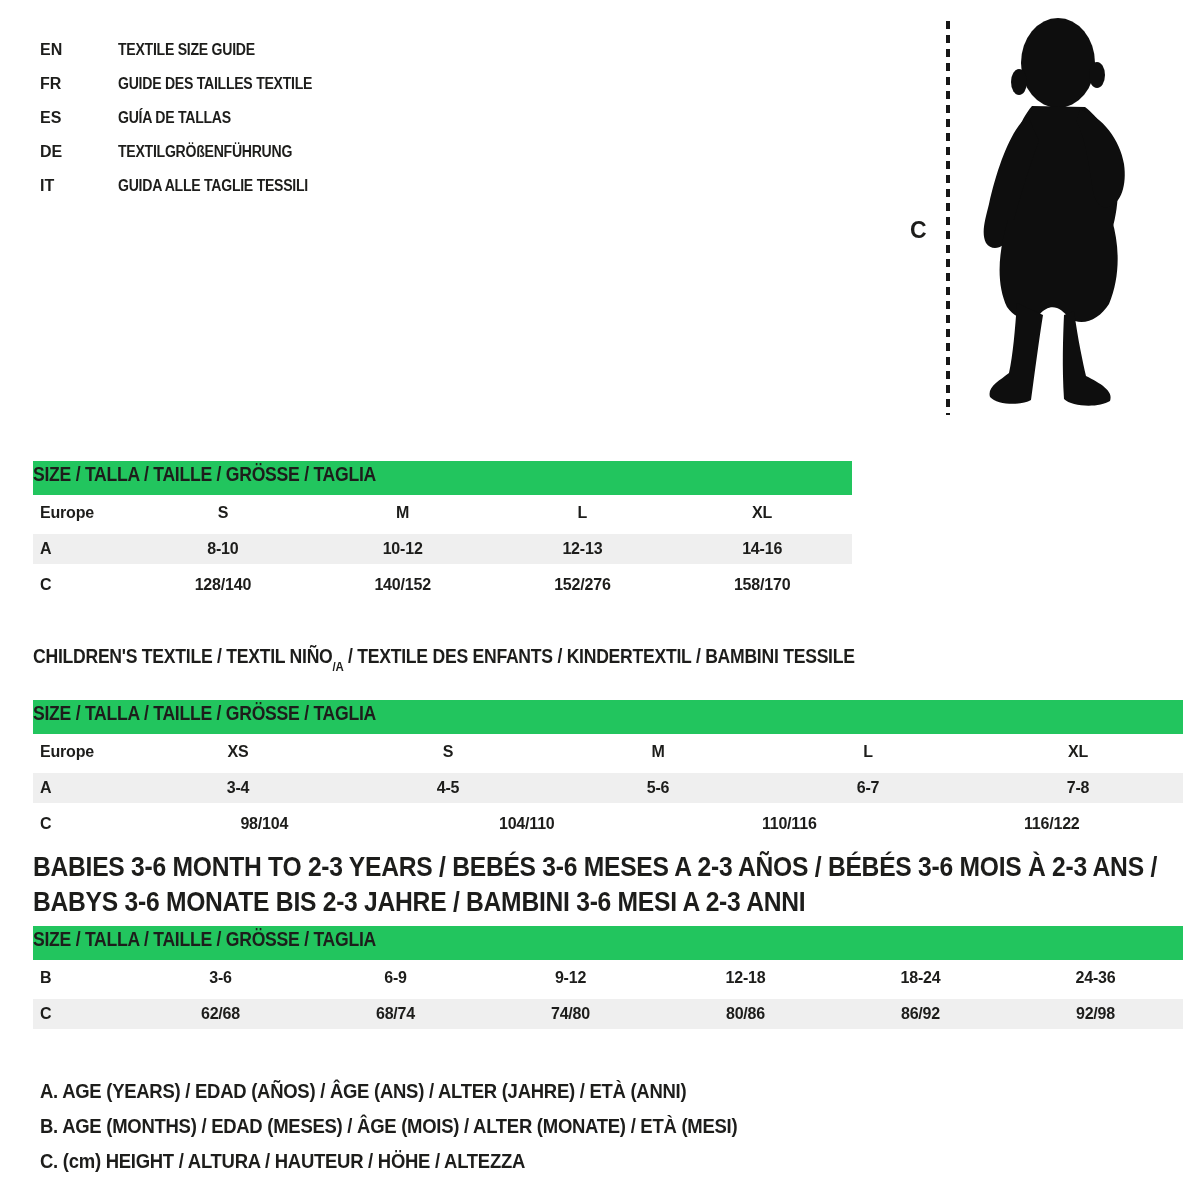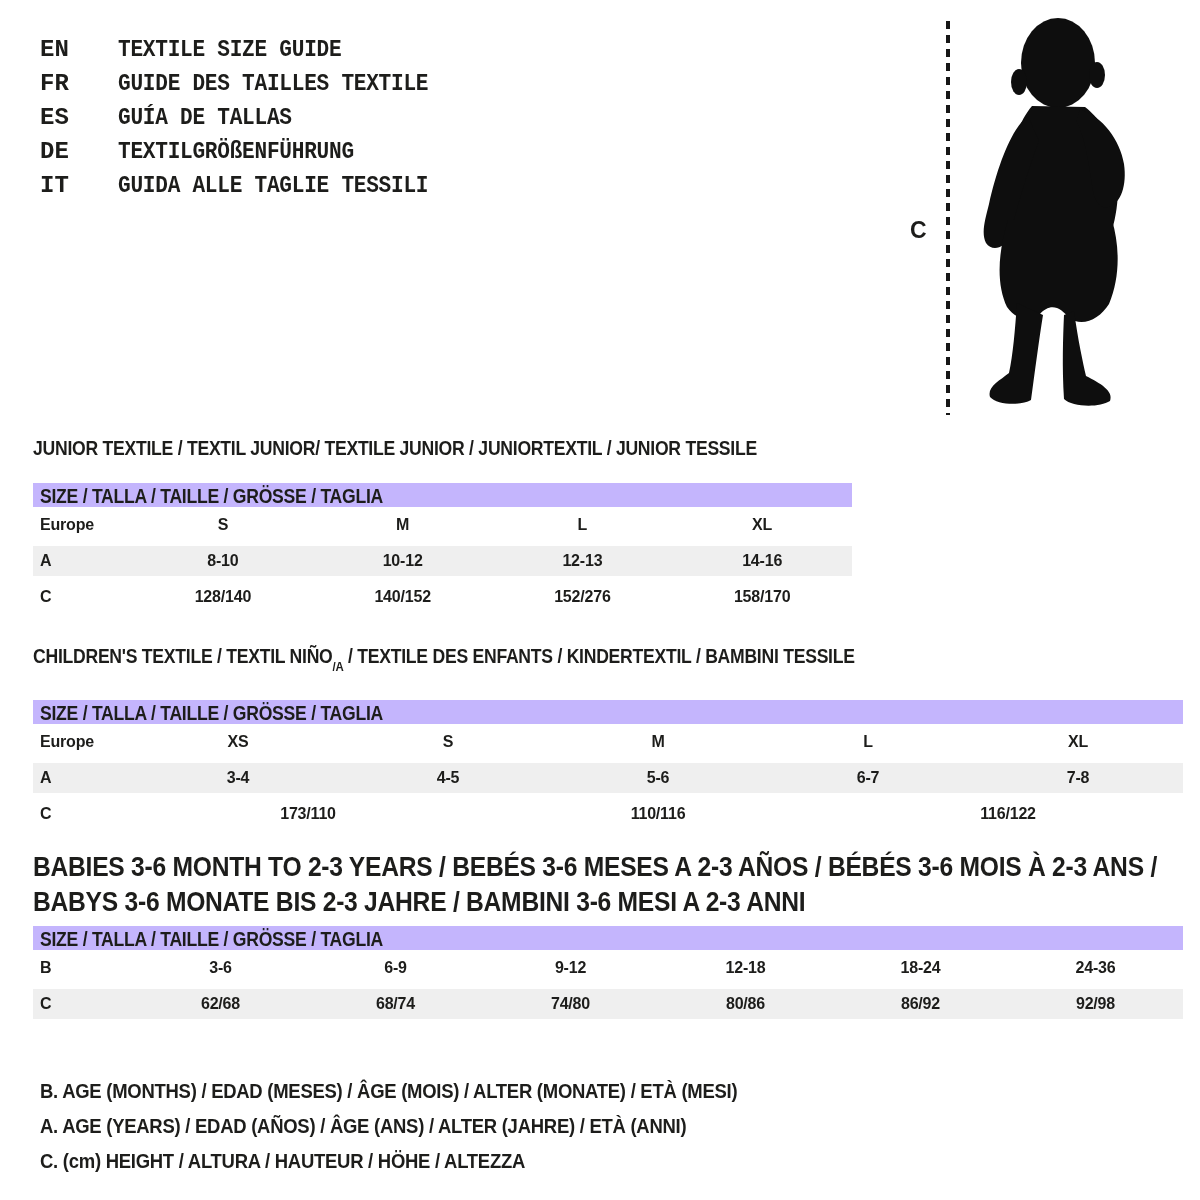--- a/index.html
+++ b/index.html
@@ -9,21 +9,21 @@
     color:#1d1d1b;
     font-family:"Liberation Sans", sans-serif;
     font-weight:bold;
     position:relative;
     overflow:hidden;
   }
   .cx { display:inline-block; transform:scaleX(0.88); transform-origin:0 50%; white-space:nowrap; letter-spacing:-0.3px; }
 
   
   .lang-block { position:absolute; left:40px; top:33px; }
-  .lang-row  { height:34px; line-height:34px; font-size:24px;font-family:Liberation Mono, monospace; }
+  .lang-row  { height:34px; line-height:34px; font-size:16px; }
   .lang-code { display:inline-block; width:78px; }
 
   
   .figure-c-label { position:absolute; left:910px; top:217px; font-size:23px; }
   .dash-line {
     position:absolute; left:946px; top:21px; width:4px; height:394px;
     background:repeating-linear-gradient(to bottom, #161616 0 8px, transparent 8px 14px);
   }
   .toddler { position:absolute; left:962px; top:14px; }
 
@@ -31,22 +31,22 @@
   .sec { position:absolute; }
   .sec-junior   { left:33px; top:437px; width:819px; }
   .sec-children { left:33px; top:645px; width:1150px; }
   .sec-babies   { left:33px; top:849px; width:1150px; }
 
   .tbl-title { font-size:20px; line-height:22px; white-space:nowrap; }
   .tbl-title .title-sub { font-size:13px; position:relative; top:3px; }
   .babies-line { font-size:28px; line-height:35px; white-space:nowrap; }
 
   .size-bar {
-    margin-top:24px; height:24px; line-height:27px;
-    background:#c4b5fd; padding-left:7px; font-size:20px;
+    margin-top:24px; height:34px; line-height:27px;
+    background:#22c55e; padding-left:0; font-size:20px;
   }
   .sec-children .size-bar { margin-top:25px; }
   .sec-babies   .size-bar { margin-top:7px; }
 
   .trow { display:flex; height:36px; line-height:36px; font-size:16px; letter-spacing:-0.2px; }
   .trow.shaded {
     background:#efefef; background-clip:padding-box;
     border-top:3px solid #ffffff; border-bottom:3px solid #ffffff;
     line-height:30px;
   }
@@ -90,21 +90,20 @@
       <path d="M70,92 C56,108 46,140 43,175 C41,195 42,206 44,216 L150,216 C156,196 158,170 154,147 C148,119 135,102 123,93 Z"></path>
       <path d="M66,102 C50,114 36,150 27,190 C23,206 19,219 24,229 C30,238 43,234 47,223 C55,195 65,158 77,127 Z"></path>
       <path d="M118,95 C141,103 158,126 162,150 C165,171 159,189 147,193 C139,196 133,188 131,177 C127,151 123,122 114,107 Z"></path>
       <path d="M46,206 C36,238 34,270 45,293 C53,305 68,309 77,301 C83,294 89,292 95,294 C101,296 105,303 113,307 C125,311 139,303 147,290 C158,264 158,233 150,206 Z"></path>
       <path d="M55,289 C53,316 51,341 47,359 C37,367 25,373 28,383 C35,391 59,392 69,386 C73,356 77,326 81,301 Z"></path>
       <path d="M112,297 C116,326 121,349 124,362 C138,369 152,377 148,387 C137,394 110,393 102,385 C100,353 101,323 102,301 Z"></path>
     </g>
   </svg>
 
   <section class="sec sec-junior">
-    <h2 class="tbl-title"><span class="cx">JUNIOR TEXTILE / TEXTIL JUNIOR/ TEXTILE JUNIOR / JUNIORTEXTIL / JUNIOR TESSILE</span></h2>
     <div class="size-bar"><span class="cx">SIZE / TALLA / TAILLE / GRÖSSE / TAGLIA</span></div>
     <div class="trow">
       <span class="tlabel">Europe</span>
       <span class="tcell">S</span>
       <span class="tcell">M</span>
       <span class="tcell">L</span>
       <span class="tcell">XL</span>
     </div>
     <div class="trow shaded">
       <span class="tlabel">A</span>
@@ -136,21 +135,22 @@
     <div class="trow shaded">
       <span class="tlabel">A</span>
       <span class="tcell">3-4</span>
       <span class="tcell">4-5</span>
       <span class="tcell">5-6</span>
       <span class="tcell">6-7</span>
       <span class="tcell">7-8</span>
     </div>
     <div class="trow">
       <span class="tlabel">C</span>
-      <span class="tcell">173/110</span>
+      <span class="tcell">98/104</span>
+      <span class="tcell">104/110</span>
       <span class="tcell">110/116</span>
       <span class="tcell">116/122</span>
     </div>
   </section>
 
   <section class="sec sec-babies">
     <div class="babies-line"><span class="cx">BABIES 3-6 MONTH TO 2-3 YEARS / BEBÉS 3-6 MESES A 2-3 AÑOS / BÉBÉS 3-6 MOIS À 2-3 ANS /</span></div>
     <div class="babies-line"><span class="cx">BABYS 3-6 MONATE BIS 2-3 JAHRE / BAMBINI 3-6 MESI A 2-3 ANNI</span></div>
     <div class="size-bar"><span class="cx">SIZE / TALLA / TAILLE / GRÖSSE / TAGLIA</span></div>
     <div class="trow">
@@ -167,18 +167,18 @@
       <span class="tcell">62/68</span>
       <span class="tcell">68/74</span>
       <span class="tcell">74/80</span>
       <span class="tcell">80/86</span>
       <span class="tcell">86/92</span>
       <span class="tcell">92/98</span>
     </div>
   </section>
 
   <div class="legend">
+    <div class="legend-line"><span class="cx">A. AGE (YEARS) / EDAD (AÑOS) / ÂGE (ANS) / ALTER (JAHRE) / ETÀ (ANNI)</span></div>
     <div class="legend-line"><span class="cx">B. AGE (MONTHS) / EDAD (MESES) / ÂGE (MOIS) / ALTER (MONATE) / ETÀ (MESI)</span></div>
-    <div class="legend-line"><span class="cx">A. AGE (YEARS) / EDAD (AÑOS) / ÂGE (ANS) / ALTER (JAHRE) / ETÀ (ANNI)</span></div>
     <div class="legend-line"><span class="cx">C. (cm) HEIGHT / ALTURA / HAUTEUR / HÖHE / ALTEZZA</span></div>
   </div>
 
 </div>
 
 </body></html>

